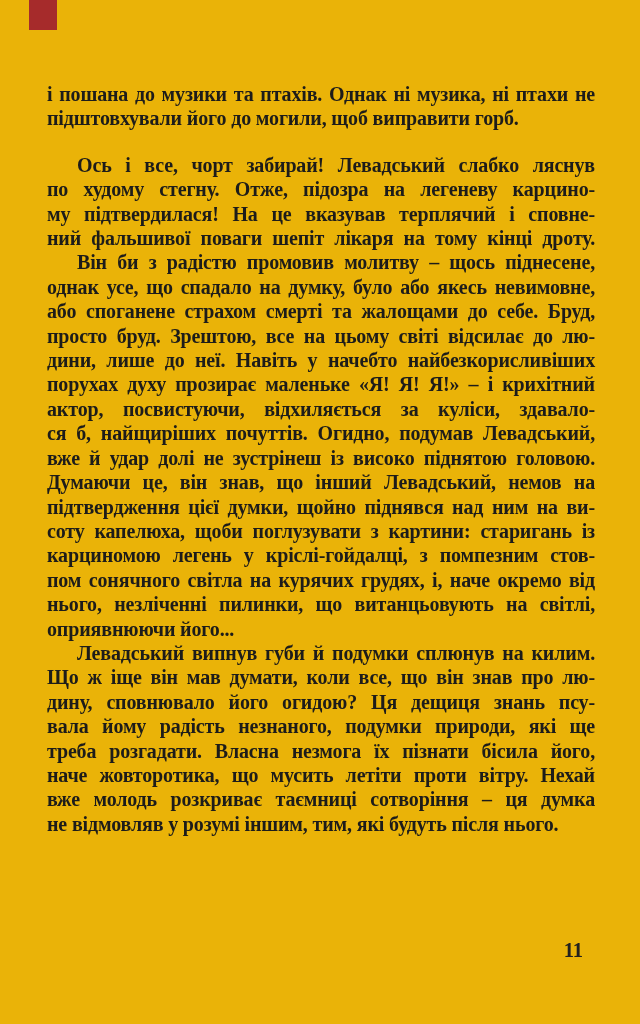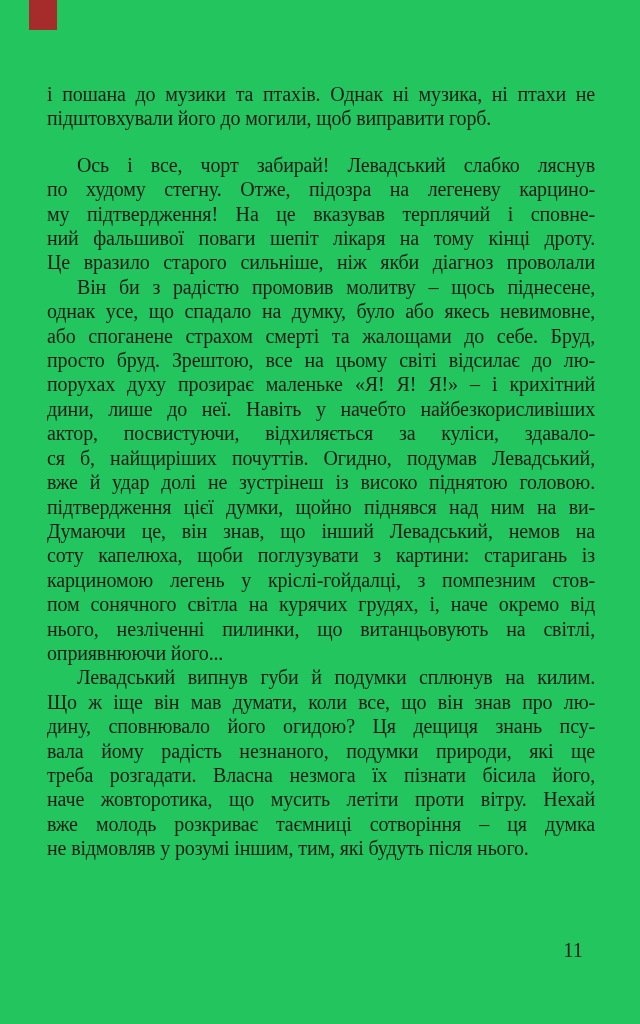--- a/index.html
+++ b/index.html
@@ -52,48 +52,47 @@
     right: 57px;
     font-size: 20.5px;
     line-height: 24px;
     color: #22211f;
     text-align: center;
   }
 </style>
 </head>
 <body>
 
-<div class="page" style="background: #22c55e; color: rgb(29, 28, 26);">
+<div class="page" style="background: #eab308; color: rgb(29, 28, 26); font-weight: bold;">
 
   <div class="bookmark" style="background: rgb(166, 43, 43);"></div>
 
   <div class="text-block" id="text-block">
       <div class="para">
         <div class="line">і пошана до музики та птахів. Однак ні музика, ні птахи не</div>
         <div class="line last">підштовхували його до могили, щоб виправити горб.</div>
       </div>
       <div class="para gap">
         <div class="line indent">Ось і все, чорт забирай! Левадський слабко ляснув</div>
         <div class="line">по худому стегну. Отже, підозра на легеневу карцино-</div>
-        <div class="line">му підтвердження! На це вказував терплячий і сповне-</div>
+        <div class="line">му підтвердилася! На це вказував терплячий і сповне-</div>
         <div class="line">ний фальшивої поваги шепіт лікаря на тому кінці дроту.</div>
-        <div class="line">Це вразило старого сильніше, ніж якби діагноз проволали</div>
       </div>
       <div class="para">
         <div class="line indent">Він би з радістю промовив молитву – щось піднесене,</div>
         <div class="line">однак усе, що спадало на думку, було або якесь невимовне,</div>
         <div class="line">або споганене страхом смерті та жалощами до себе. Бруд,</div>
         <div class="line">просто бруд. Зрештою, все на цьому світі відсилає до лю-</div>
+        <div class="line">дини, лише до неї. Навіть у начебто найбезкорисливіших</div>
         <div class="line">порухах духу прозирає маленьке «Я! Я! Я!» – і крихітний</div>
-        <div class="line">дини, лише до неї. Навіть у начебто найбезкорисливіших</div>
         <div class="line">актор, посвистуючи, відхиляється за куліси, здавало-</div>
         <div class="line">ся б, найщиріших почуттів. Огидно, подумав Левадський,</div>
         <div class="line">вже й удар долі не зустрінеш із високо піднятою головою.</div>
+        <div class="line">Думаючи це, він знав, що інший Левадський, немов на</div>
         <div class="line">підтвердження цієї думки, щойно піднявся над ним на ви-</div>
-        <div class="line">Думаючи це, він знав, що інший Левадський, немов на</div>
         <div class="line">соту капелюха, щоби поглузувати з картини: старигань із</div>
         <div class="line">карциномою легень у кріслі-гойдалці, з помпезним стов-</div>
         <div class="line">пом сонячного світла на курячих грудях, і, наче окремо від</div>
         <div class="line">нього, незліченні пилинки, що витанцьовують на світлі,</div>
         <div class="line last">оприявнюючи його...</div>
       </div>
       <div class="para">
         <div class="line indent">Левадський випнув губи й подумки сплюнув на килим.</div>
         <div class="line">Що ж іще він мав думати, коли все, що він знав про лю-</div>
         <div class="line">дину, сповнювало його огидою? Ця дещиця знань псу-</div>

